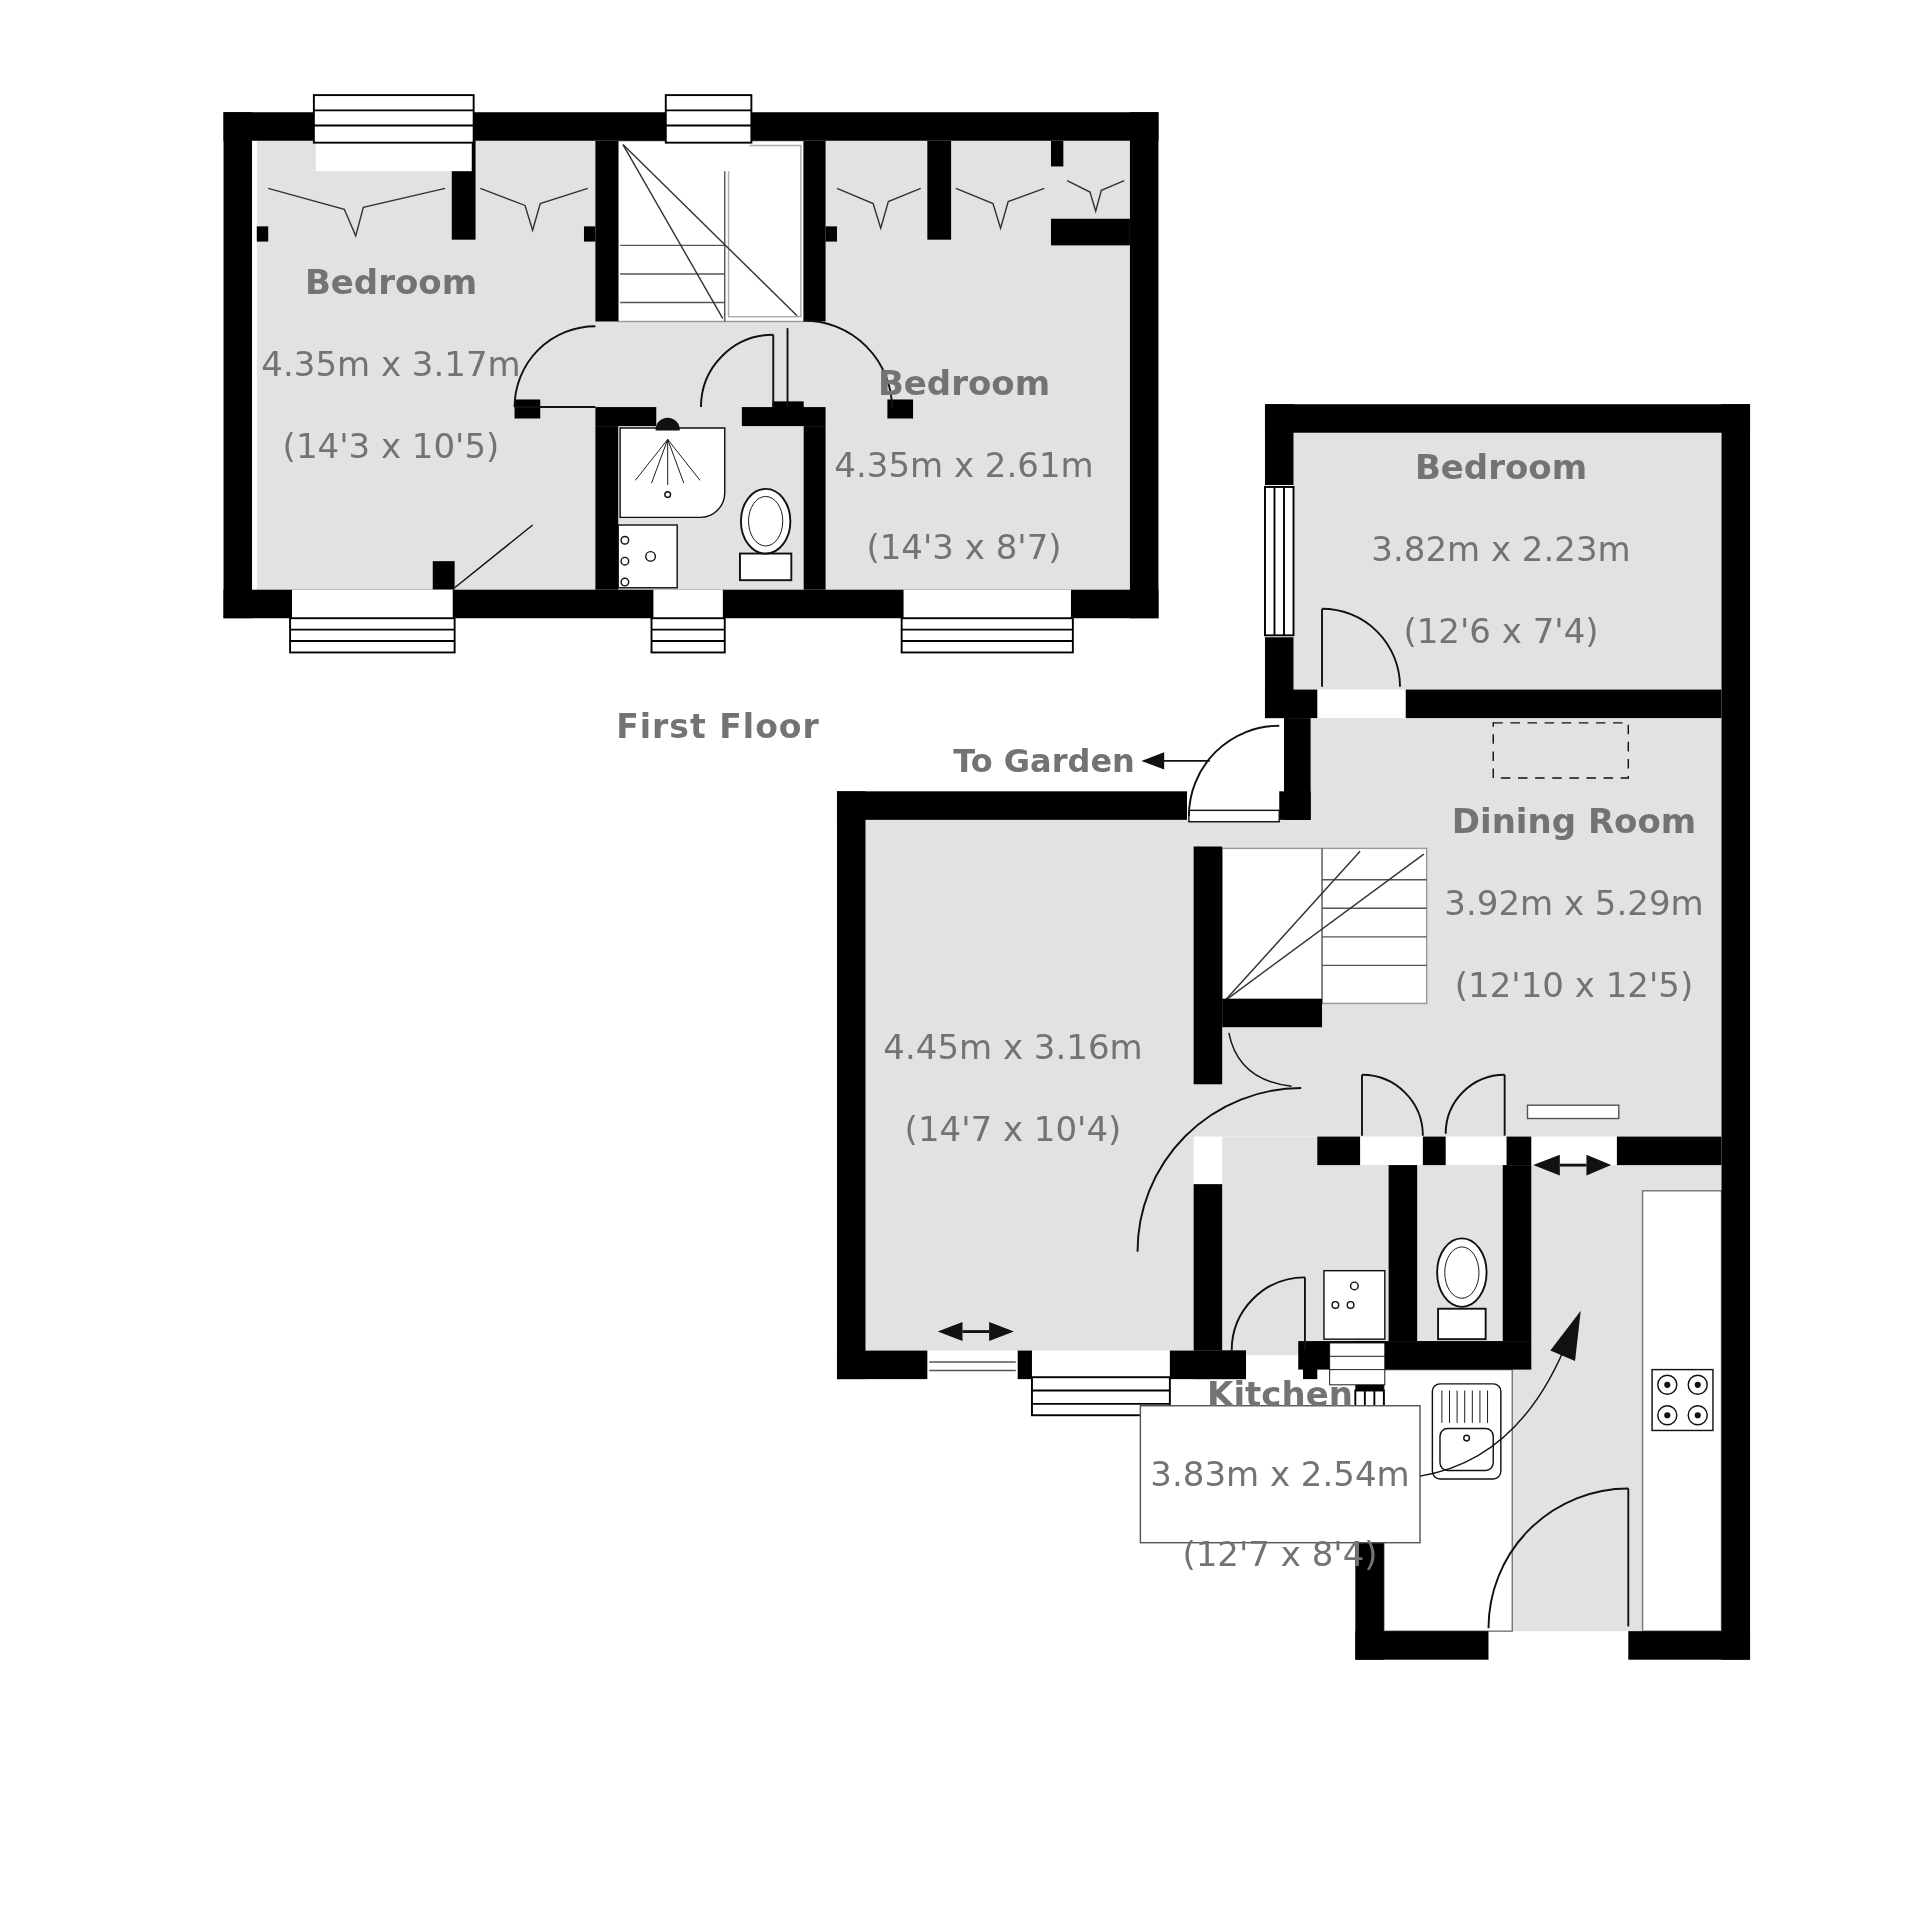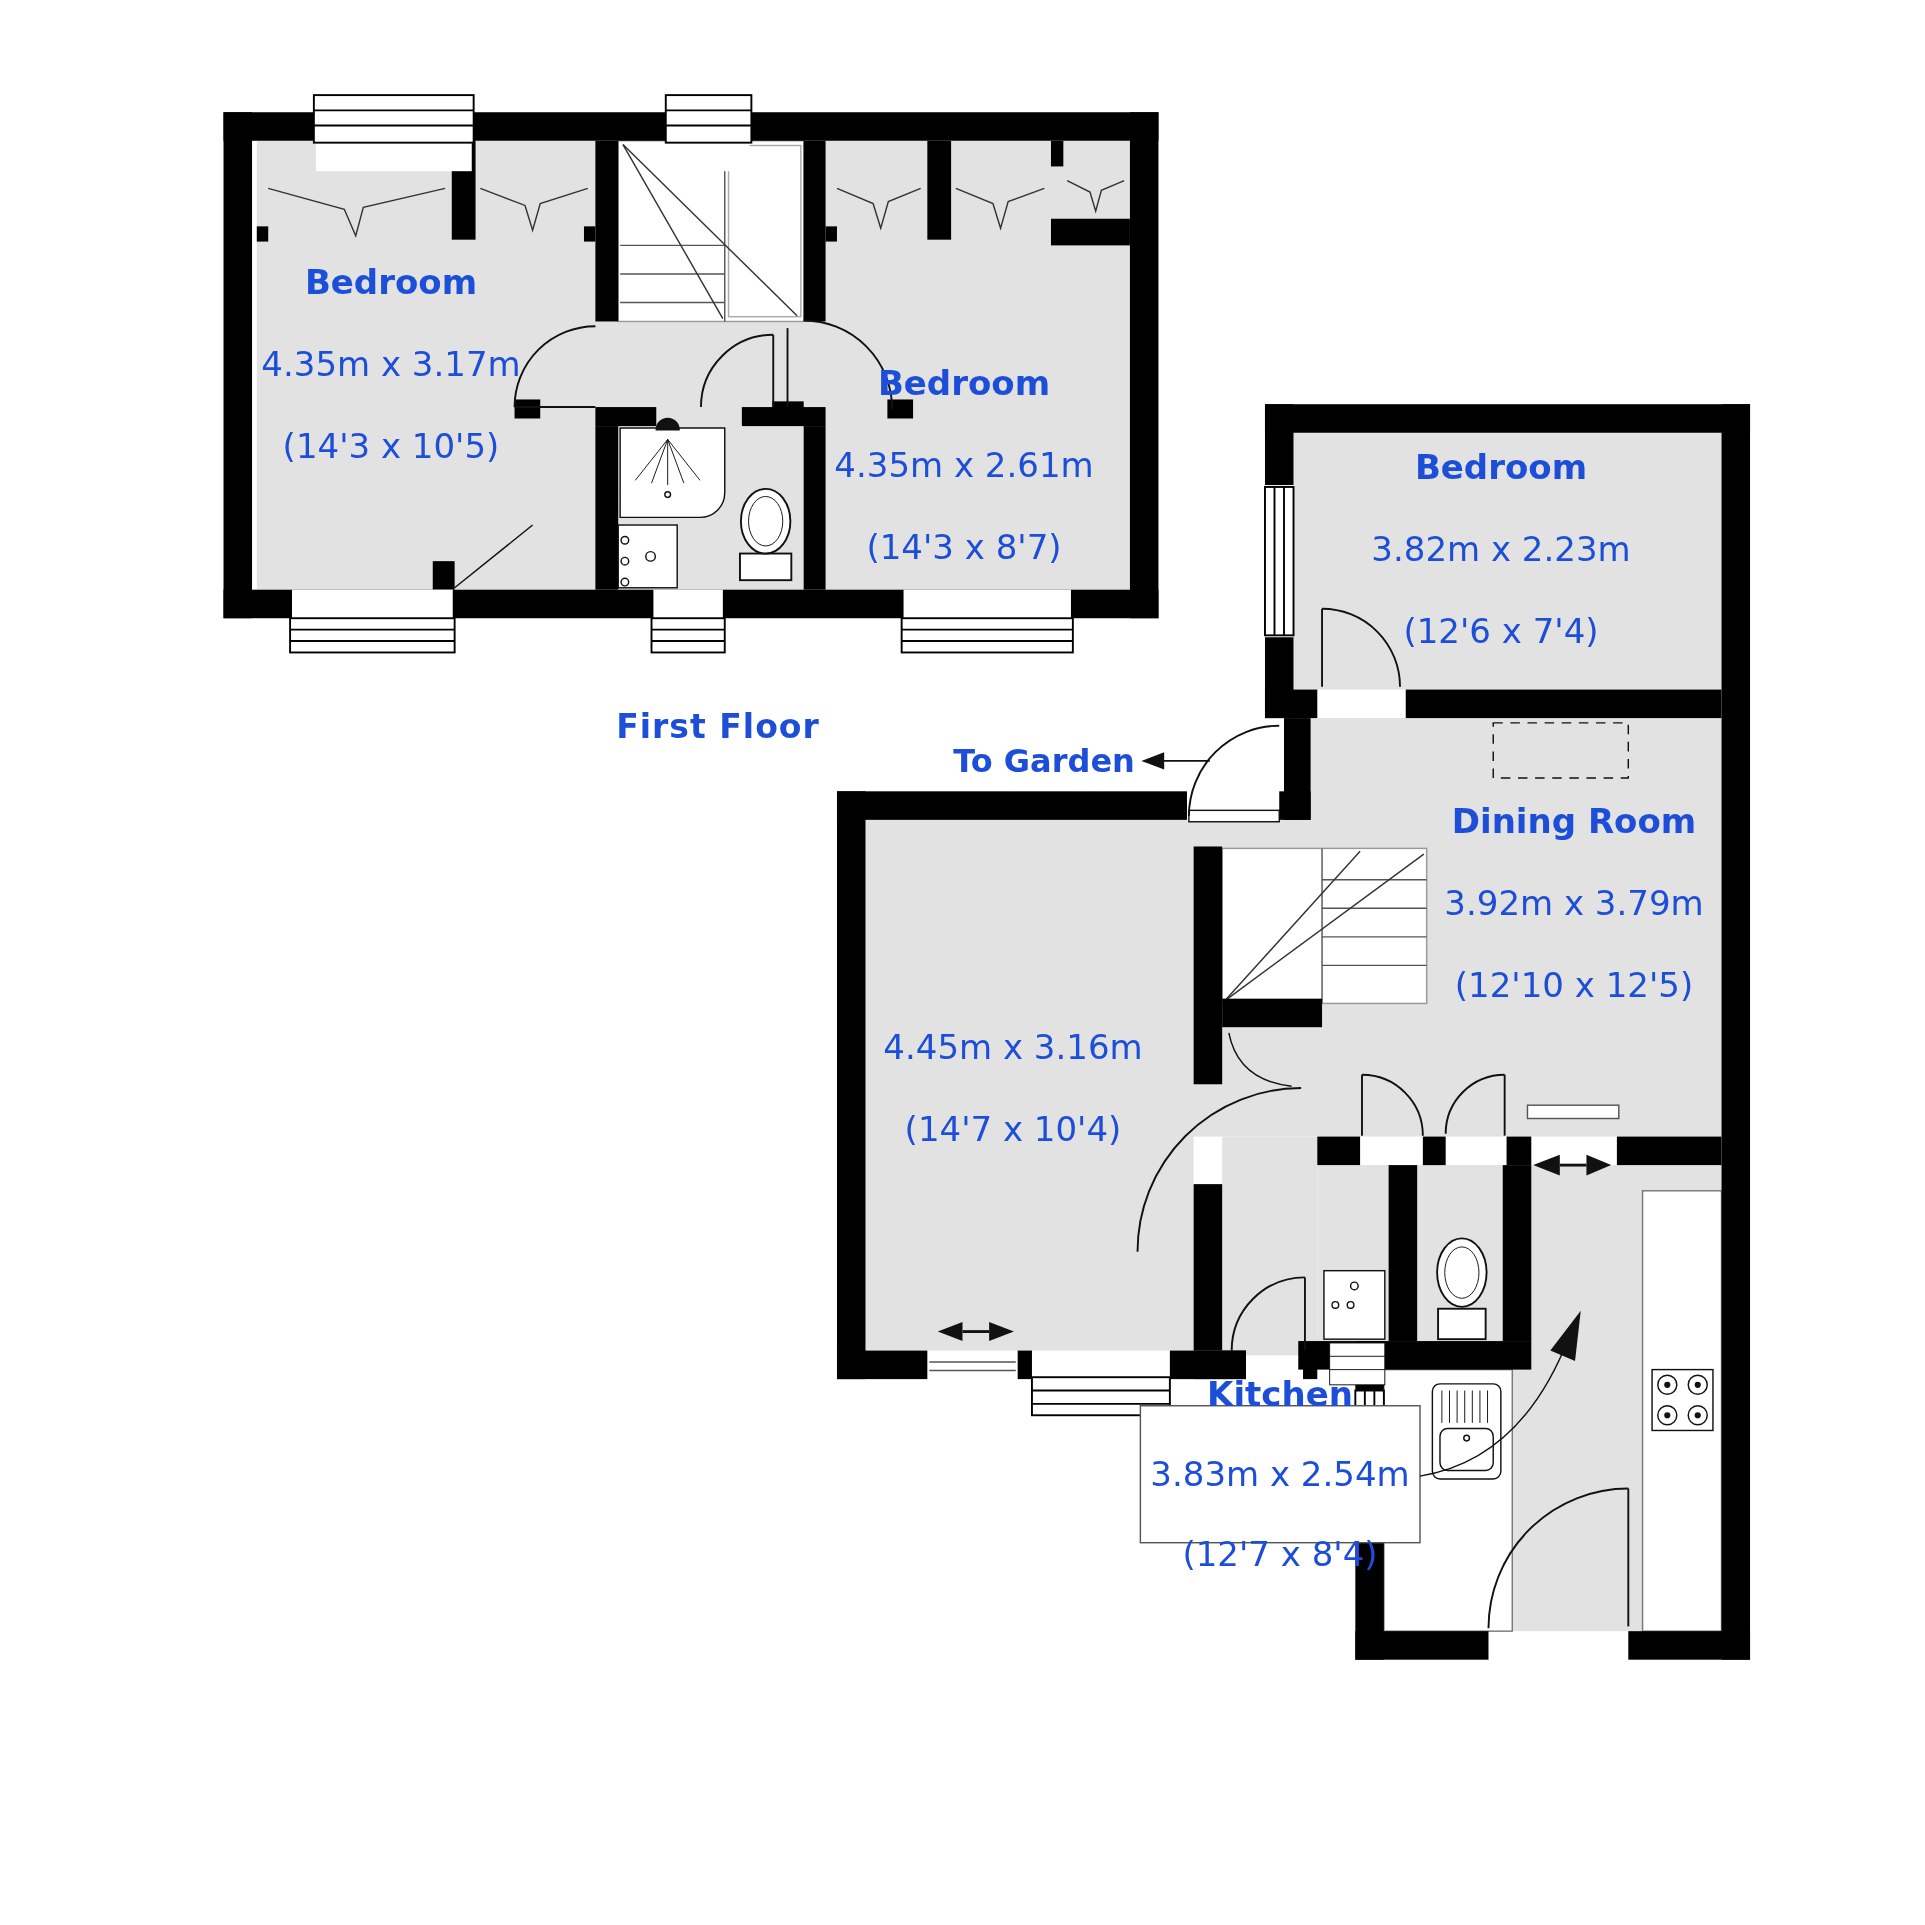--- a/index.html
+++ b/index.html
@@ -1,17 +1,17 @@
 <!DOCTYPE html>
 <html style="font-size:15px"><head>
 <meta charset="utf-8">
 <style>
   html,body{margin:0;padding:0;background:#ffffff;}
   .canvas{position:relative;width:1926px;height:1926px;background:#ffffff;
-          font-family:"DejaVu Sans",sans-serif;color:#1d4ed8;overflow:hidden;}
+          font-family:"DejaVu Sans",sans-serif;color:#737373;overflow:hidden;}
   svg{position:absolute;left:0;top:0;}
   .room-label{position:absolute;transform:translate(-50%,-50%);text-align:center;
               line-height:41px;font-size:34px;white-space:pre-line;}
   .room-name{font-weight:bold;}
   .plan-title{position:absolute;transform:translate(-50%,-50%);font-weight:bold;
               font-size:33px;letter-spacing:1px;}
   .to-garden{position:absolute;transform:translate(-50%,-50%);font-weight:bold;font-size:32px;}
   .total-area{position:absolute;transform:translate(-50%,-50%);
               font-family:"Liberation Sans",sans-serif;font-size:40px;font-weight:normal;}
   .kitchen-label{line-height:40px;font-size:34px;}
@@ -308,21 +308,21 @@
   <div class="to-garden" style="left:1044px;top:761px;">To Garden</div>
 
   <div class="room-label" style="left:1501px;top:549px;">
     <div class="room-name">Bedroom</div>
     <div>3.82m x 2.23m</div>
     <div>(12'6 x 7'4)</div>
   </div>
 
   <div class="room-label" style="left:1574px;top:903px;">
     <div class="room-name">Dining Room</div>
-    <div>3.92m x 3.79m</div>
+    <div>3.92m x 5.29m</div>
     <div>(12'10 x 12'5)</div>
   </div>
 
   <div class="room-label" style="left:1013px;top:1088px;">
     <div>4.45m x 3.16m</div>
     <div>(14'7 x 10'4)</div>
   </div>
 
   <div class="room-label kitchen-label" style="left:1280px;top:1474px;">
     <div class="room-name">Kitchen</div>

